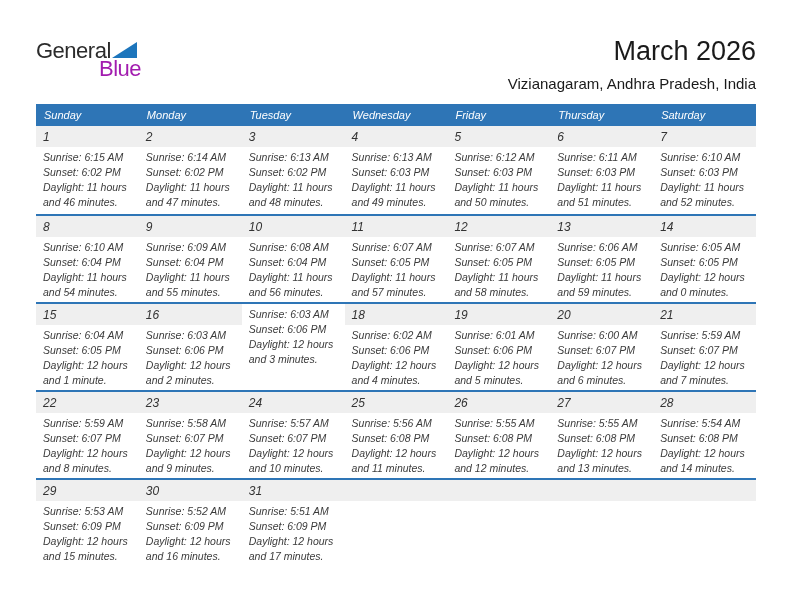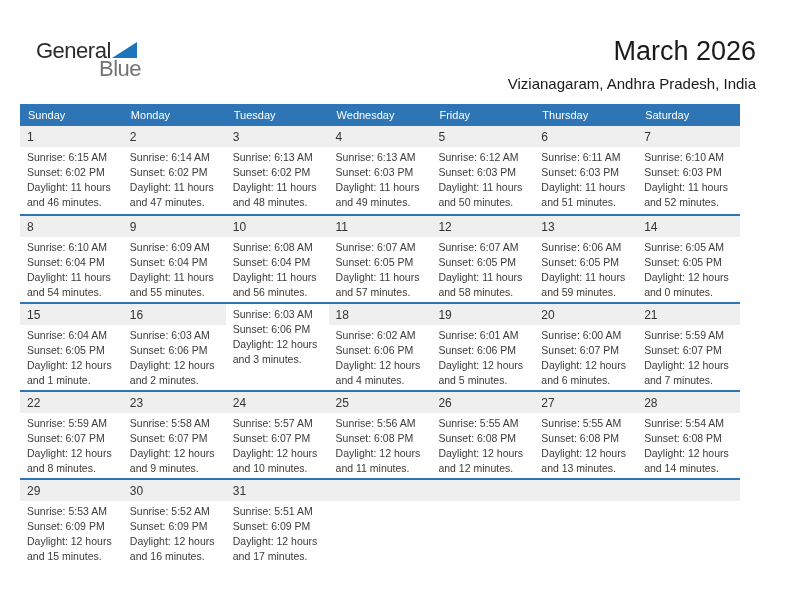--- a/index.html
+++ b/index.html
@@ -6,25 +6,25 @@
   html,body { background:#ffffff; }
   .page {
     width:792px; height:612px; position:relative; overflow:hidden;
     background:#ffffff; font-family:"Liberation Sans", sans-serif;
   }
   .header { position:absolute; top:36px; left:36px; right:36px; height:70px; }
   .logo { position:absolute; left:0; top:2px; }
   .logo-top { display:flex; align-items:flex-start; }
   .logo-general { font-size:22px; color:#2b2b2b; letter-spacing:-0.5px; }
   .logo-triangle { margin-left:1px; margin-top:4px; }
-  .logo-blue { font-size:22px; letter-spacing:-0.5px; margin-left:63px; margin-top:-8px; color:#737373; }
+  .logo-blue { font-size:22px; letter-spacing:-0.5px; margin-left:63px; margin-top:-8px; color:#a21caf; }
   .titles { position:absolute; right:0; top:0; text-align:right; }
   .page-title { font-size:27px; font-weight:400; color:#1a1a1a; line-height:30px; }
   .page-subtitle { font-size:15px; color:#1a1a1a; margin-top:9px; }
-  .calendar { position:absolute; left:20px; top:104px; width:720px; }
+  .calendar { position:absolute; left:36px; top:104px; width:720px;font-style:italic; }
   .weekday-row { display:flex; height:22px; background:var(--accent,#2E75B6); }
   .weekday-cell { flex:1 1 0; color:#ffffff; font-size:11px; line-height:22px; padding-left:8px; overflow:hidden; white-space:nowrap; }
   .week-row { display:flex; min-height:88px; background:#ffffff; }
   .week-row.with-sep { border-top:2px solid var(--accent,#2E75B6); }
   .day-cell { flex:1 1 0; overflow:hidden; }
   .num-band { height:21px; background:#EFEFEF; font-size:12px; color:#333333; padding:4px 0 0 7px; }
   .day-details { padding:3px 2px 0 7px; }
   .detail-line { font-size:10.5px; line-height:15px; color:#3b3b3b; white-space:nowrap; }
 </style>
 </head>

